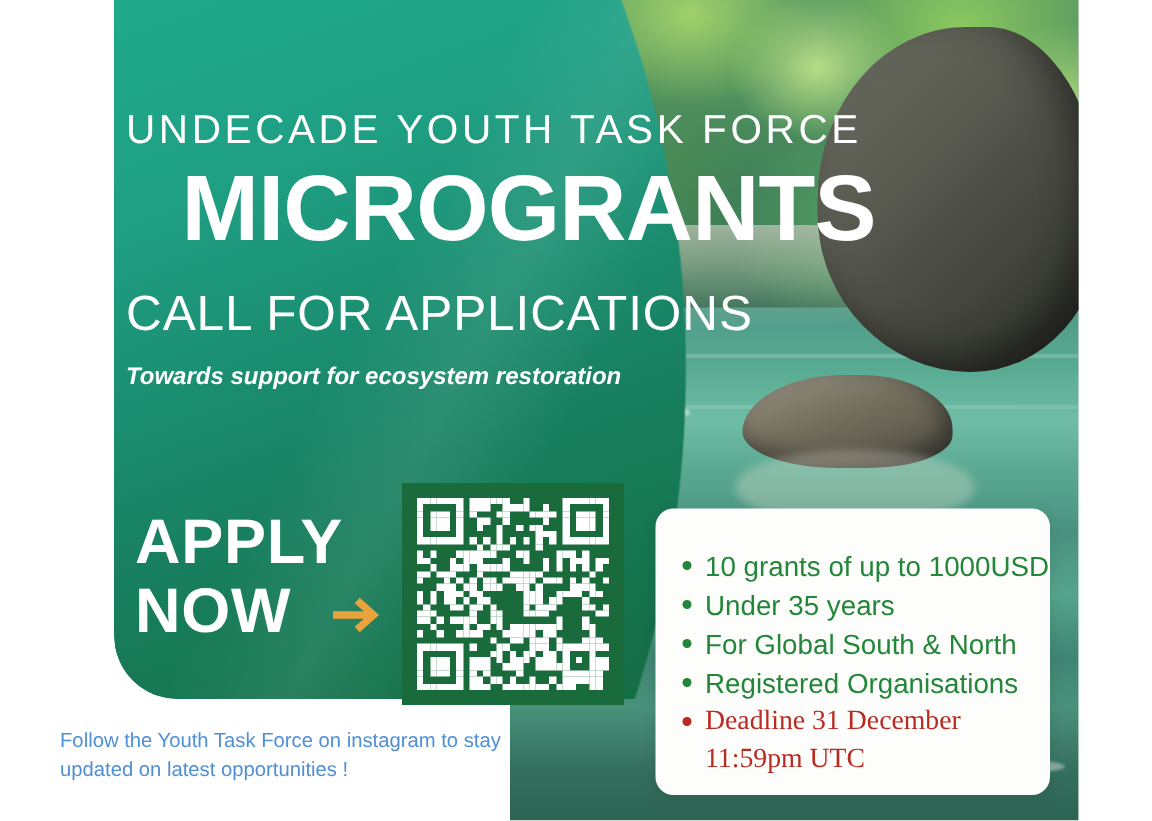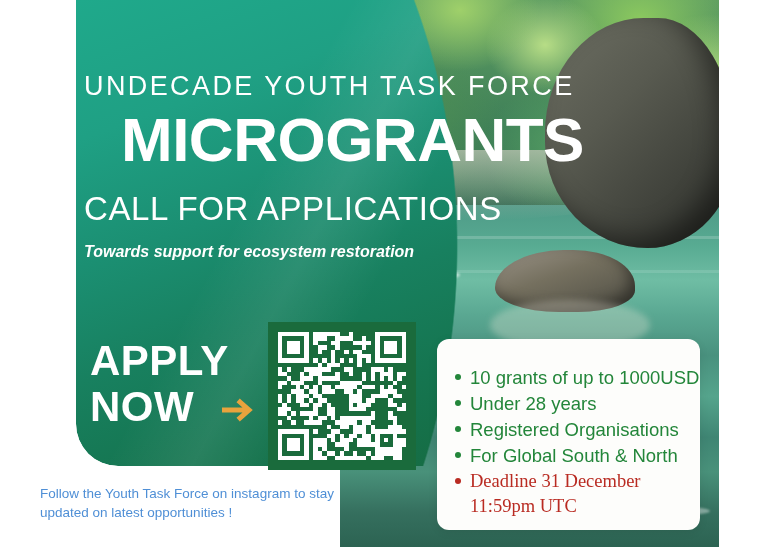--- a/index.html
+++ b/index.html
@@ -976,29 +976,29 @@
   </div>
 
   <div class="card">
     <ul id="criteria-list">
         <li>
           <span class="dot" style="background: rgb(35, 134, 58);"></span>
           <span style="color: rgb(35, 134, 58);">10 grants of up to 1000USD</span>
         </li>
         <li>
           <span class="dot" style="background: rgb(35, 134, 58);"></span>
-          <span style="color: rgb(35, 134, 58);">Under 28 years</span>
+          <span style="color: rgb(35, 134, 58);">Under 35 years</span>
+        </li>
+        <li>
+          <span class="dot" style="background: rgb(35, 134, 58);"></span>
+          <span style="color: rgb(35, 134, 58);">For Global South &amp; North</span>
         </li>
         <li>
           <span class="dot" style="background: rgb(35, 134, 58);"></span>
           <span style="color: rgb(35, 134, 58);">Registered Organisations</span>
-        </li>
-        <li>
-          <span class="dot" style="background: rgb(35, 134, 58);"></span>
-          <span style="color: rgb(35, 134, 58);">For Global South &amp; North</span>
         </li>
         <li class="deadline">
           <span class="dot" style="background: rgb(185, 43, 34);"></span>
           <span style="color: rgb(185, 43, 34);">Deadline 31 December 11:59pm UTC</span>
         </li>
       </ul>
   </div>
 
   <div class="note">Follow the Youth Task Force on instagram to stay updated on latest opportunities !</div>
 

